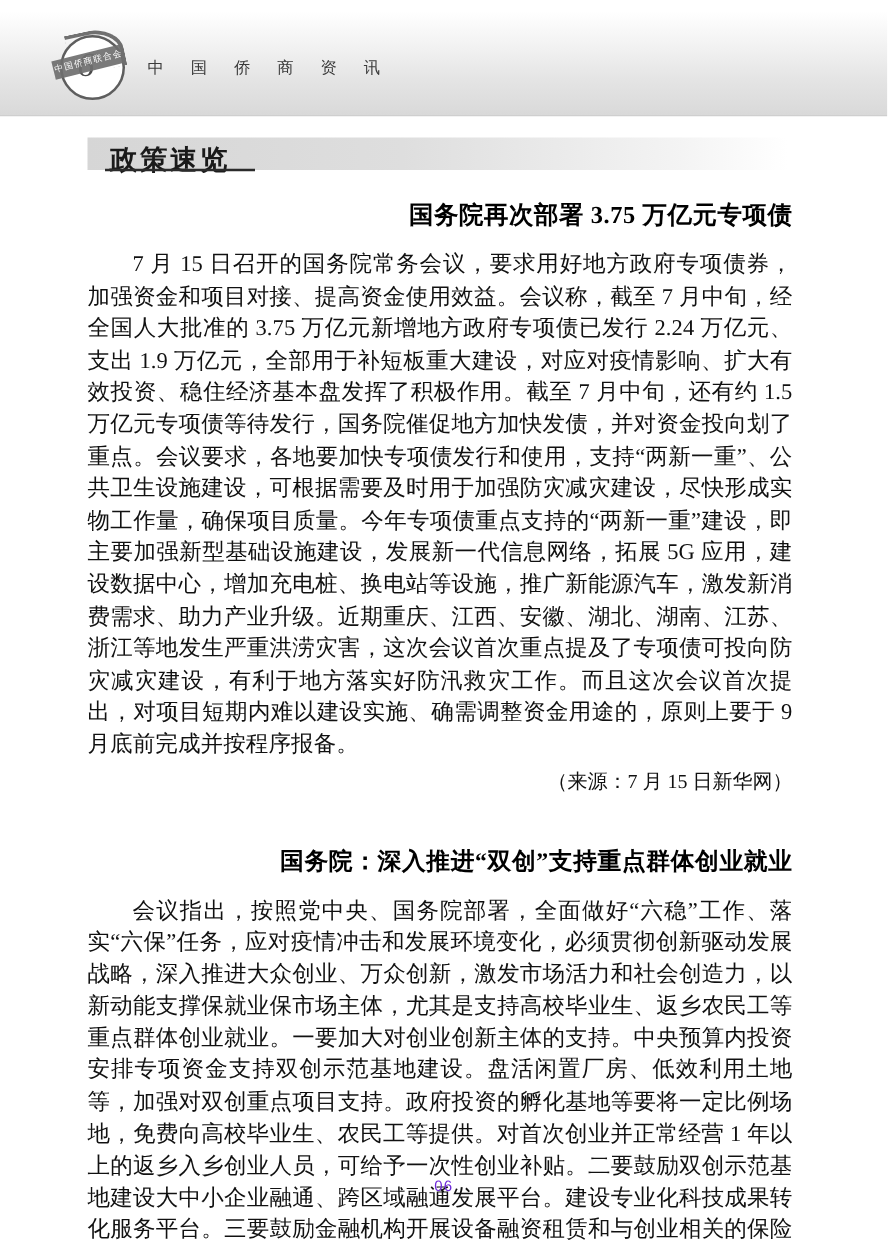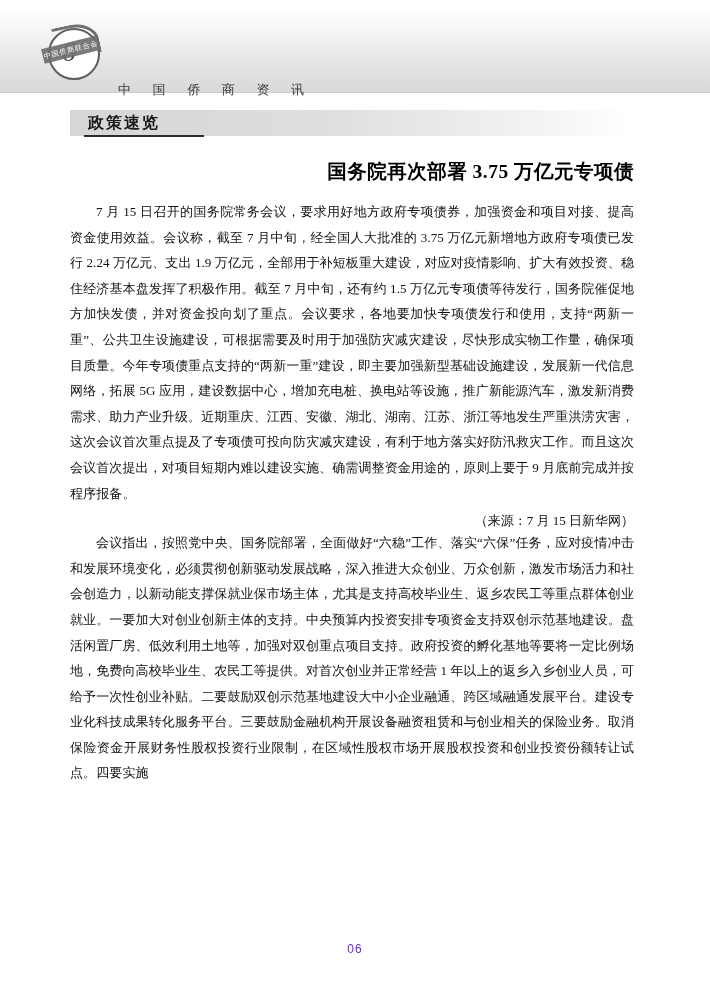--- a/index.html
+++ b/index.html
@@ -92,39 +92,38 @@
   }
   .header-title {
     position: absolute;
     left: 118px;
     top: 45px;
     font-family: "Liberation Sans", sans-serif;
     font-size: 13px;
     color: #3a3a3a;
     letter-spacing: 9px;
     white-space: nowrap;
-    margin-top: 36px;
   }
 
   
   .section-bar {
     position: absolute;
     left: 70px;
     top: 110px;
     width: 560px;
     height: 26px;
     background: linear-gradient(to right, #d6d6d6 0%, #dedede 45%, #f4f4f4 85%, #ffffff 100%);
   }
   .section-bar .label {
     position: absolute;
     left: 18px;
     top: 3px;
     font-family: "Liberation Serif", serif;
     font-weight: bold;
-    font-size: 16px;
+    font-size: 22px;
     color: #1a1a1a;
     letter-spacing: 2px;
   }
   .section-bar .rule {
     position: absolute;
     left: 14px;
     bottom: -1px;
     width: 120px;
     height: 2px;
     background: #2b2b2b;
@@ -146,33 +145,33 @@
     letter-spacing: 0.5px;
     margin: 8px 0 14px 0;
   }
   .article-title.second {
     margin-top: 40px;
     font-size: 19px;
   }
   p.body {
     margin: 0 0 1px 0;
     font-family: "Liberation Serif", "DejaVu Serif", serif;
-    font-size: 13px;
+    font-size: 18px;
     line-height: 25.6px;
     color: #111111;
     text-align: justify;
     text-justify: inter-ideograph;
     text-indent: 2em;
     letter-spacing: 0.1px;
   }
   .source {
     margin-top: 6px;
     text-align: right;
     font-family: "Liberation Serif", serif;
-    font-size: 13px;
+    font-size: 16px;
     color: #111111;
   }
 
   
   .footer-number {
     position: absolute;
     left: 0;
     bottom: 38px;
     width: 710px;
     text-align: center;
@@ -205,18 +204,19 @@
     <div class="label">政策速览</div>
     <div class="rule"></div>
   </div>
 
   <div class="content">
 
     <h1 class="article-title">国务院再次部署 3.75 万亿元专项债</h1>
     <p class="body">7 月 15 日召开的国务院常务会议，要求用好地方政府专项债券，加强资金和项目对接、提高资金使用效益。会议称，截至 7 月中旬，经全国人大批准的 3.75 万亿元新增地方政府专项债已发行 2.24 万亿元、支出 1.9 万亿元，全部用于补短板重大建设，对应对疫情影响、扩大有效投资、稳住经济基本盘发挥了积极作用。截至 7 月中旬，还有约 1.5 万亿元专项债等待发行，国务院催促地方加快发债，并对资金投向划了重点。会议要求，各地要加快专项债发行和使用，支持“两新一重”、公共卫生设施建设，可根据需要及时用于加强防灾减灾建设，尽快形成实物工作量，确保项目质量。今年专项债重点支持的“两新一重”建设，即主要加强新型基础设施建设，发展新一代信息网络，拓展 5G 应用，建设数据中心，增加充电桩、换电站等设施，推广新能源汽车，激发新消费需求、助力产业升级。近期重庆、江西、安徽、湖北、湖南、江苏、浙江等地发生严重洪涝灾害，这次会议首次重点提及了专项债可投向防灾减灾建设，有利于地方落实好防汛救灾工作。而且这次会议首次提出，对项目短期内难以建设实施、确需调整资金用途的，原则上要于 9 月底前完成并按程序报备。</p>
     <div class="source">（来源：7 月 15 日新华网）</div>
 
+    <h1 class="article-title second">国务院：深入推进“双创”支持重点群体创业就业</h1>
     <p class="body">会议指出，按照党中央、国务院部署，全面做好“六稳”工作、落实“六保”任务，应对疫情冲击和发展环境变化，必须贯彻创新驱动发展战略，深入推进大众创业、万众创新，激发市场活力和社会创造力，以新动能支撑保就业保市场主体，尤其是支持高校毕业生、返乡农民工等重点群体创业就业。一要加大对创业创新主体的支持。中央预算内投资安排专项资金支持双创示范基地建设。盘活闲置厂房、低效利用土地等，加强对双创重点项目支持。政府投资的孵化基地等要将一定比例场地，免费向高校毕业生、农民工等提供。对首次创业并正常经营 1 年以上的返乡入乡创业人员，可给予一次性创业补贴。二要鼓励双创示范基地建设大中小企业融通、跨区域融通发展平台。建设专业化科技成果转化服务平台。三要鼓励金融机构开展设备融资租赁和与创业相关的保险业务。取消保险资金开展财务性股权投资行业限制，在区域性股权市场开展股权投资和创业投资份额转让试点。四要实施</p>
 
   </div>
 
   <div class="footer-number">06</div>
 </div>
 
 </body></html>

